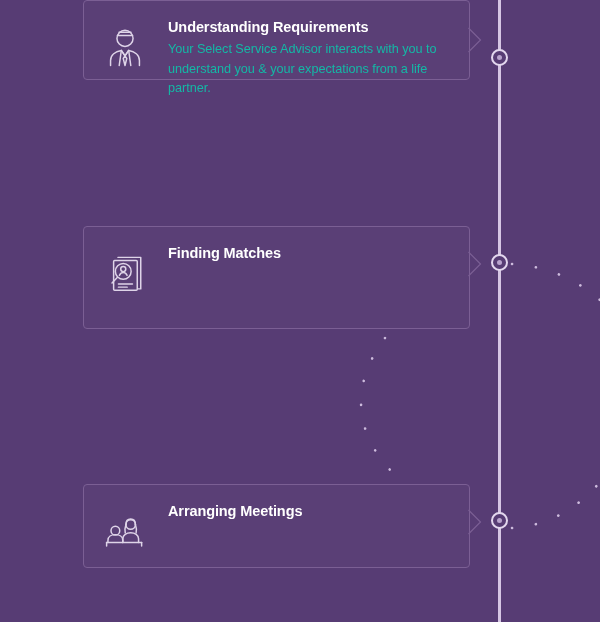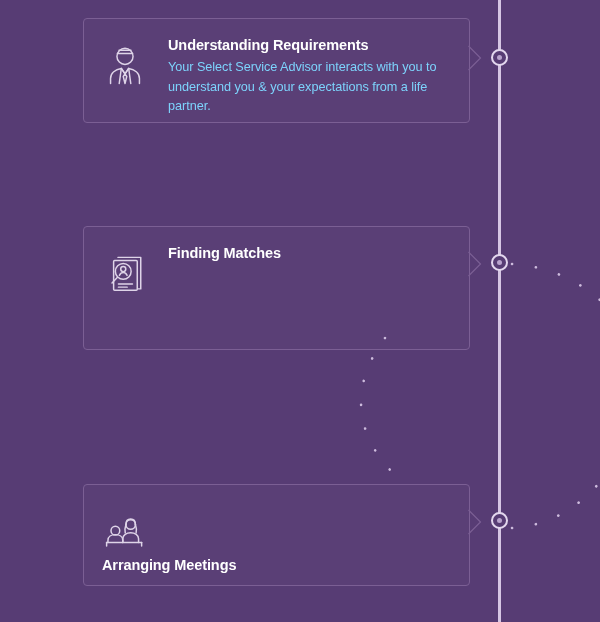--- a/index.html
+++ b/index.html
@@ -39,23 +39,23 @@
   .card{
     position:absolute;
     left:83px; width:387px;
     border:1px solid #7b5f94;
     border-radius:4px;
     background:rgba(255,255,255,0.018);
     padding:14px 18px 16px 18px;
     display:flex;
     align-items:flex-start;
   }
-  .card.c1{ top:18px;  height:105px; }
-  .card.c2{ top:226px; height:124px; }
-  .card.c3{ top:484px; height:102px;flex-direction:column; }
+  .card.c1{ top:0;  height:80px; }
+  .card.c2{ top:226px; height:103px; }
+  .card.c3{ top:484px; height:84px; }
 
   
   .notch{
     position:absolute; right:-13px; width:14px; height:26px;
     pointer-events:none;
   }
   .card.c1 .notch{ top:26px; }
   .card.c2 .notch{ top:24px; }
   .card.c3 .notch{ top:24px; }
 
@@ -69,21 +69,21 @@
 
   .card-title{
     color:#ffffff;
     font-size:14.5px;
     font-weight:bold;
     letter-spacing:-0.1px;
     line-height:1.2;
     margin-bottom:4px;
   }
   .card-text{
-    color:#7dd3fc;
+    color:#14b8a6;
     font-size:12.7px;
     line-height:1.52;
     letter-spacing:-0.05px;
   }
 </style>
 </head>
 <body>
 
 <div id="stage">
 

